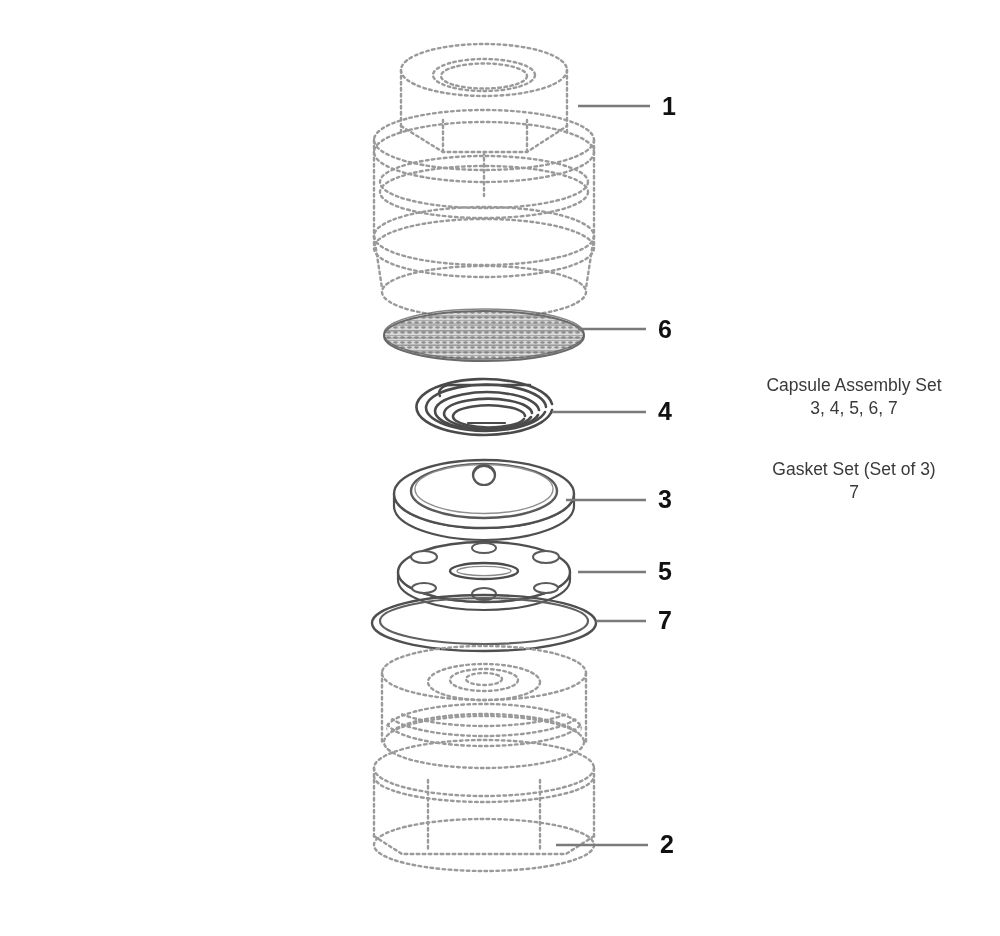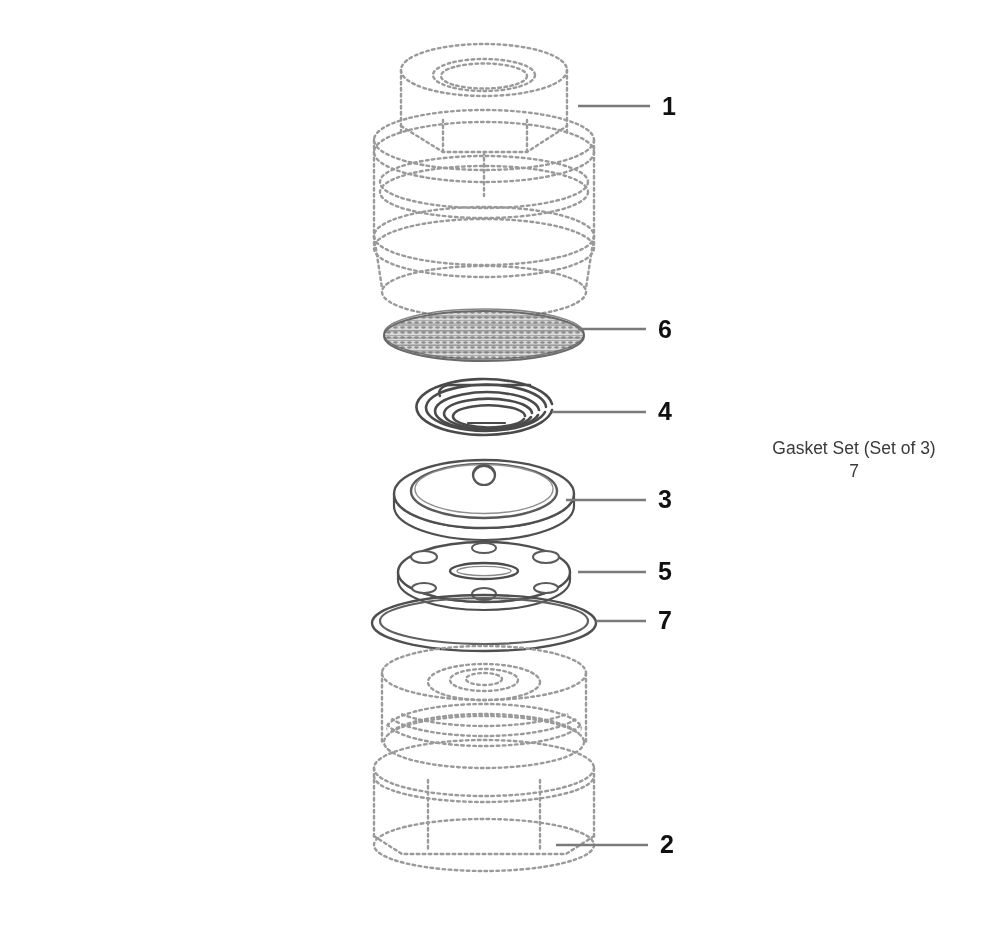--- a/index.html
+++ b/index.html
@@ -45,21 +45,21 @@
     line-height: 1.32;
     white-space: nowrap;
   }
   .set-block.capsule {
     left: 718px;
     top: 374px;
     width: 272px;
   }
   .set-block.gasket {
     left: 718px;
-    top: 437px;
+    top: 458px;
     width: 272px;
   }
   .set-line2 { display:block; }
   .callout-num {
     position: absolute;
     font-size: 25px;
     font-weight: bold;
     color: #111111;
     transform: translate(0, -50%);
     white-space: nowrap;
@@ -229,20 +229,24 @@
 
       <path d="M374 776 A110 26 0 0 0 594 776"></path>
     </g>
     <g>
       <line x1="556" y1="845" x2="648" y2="845" stroke="#7a7a7a" stroke-width="2.6"></line>
     </g>
 
   </svg>
 
 
+  <div class="set-block capsule">
+    <span>Capsule Assembly Set</span>
+    <span class="set-line2">3, 4, 5, 6, 7</span>
+  </div>
 
   <div class="set-block gasket">
     <span>Gasket Set (Set of 3)</span>
     <span class="set-line2">7</span>
   </div>
 
   <div class="callout-num" style="left:662px; top:106px;">1</div>
   <div class="callout-num" style="left:658px; top:329px;">6</div>
   <div class="callout-num" style="left:658px; top:411px;">4</div>
   <div class="callout-num" style="left:658px; top:499px;">3</div>

